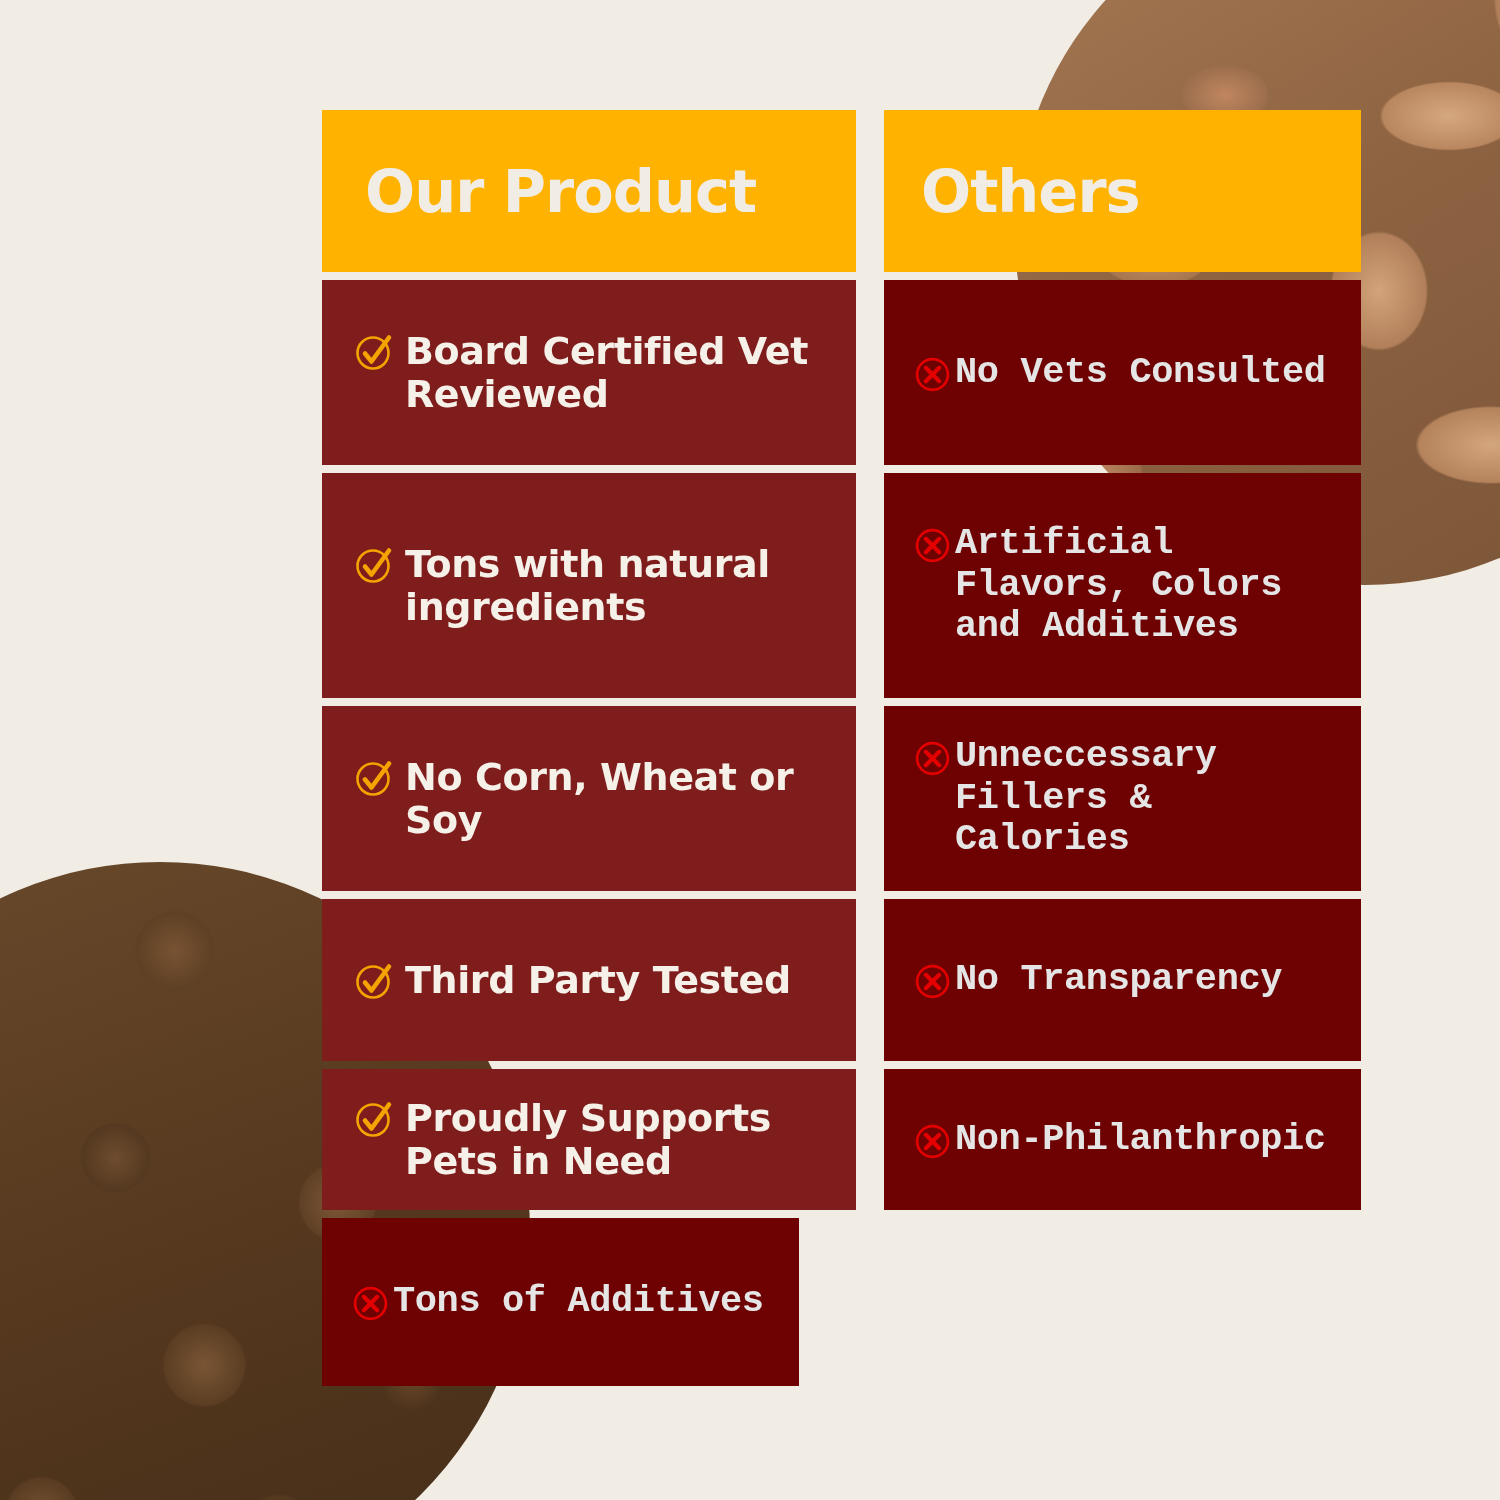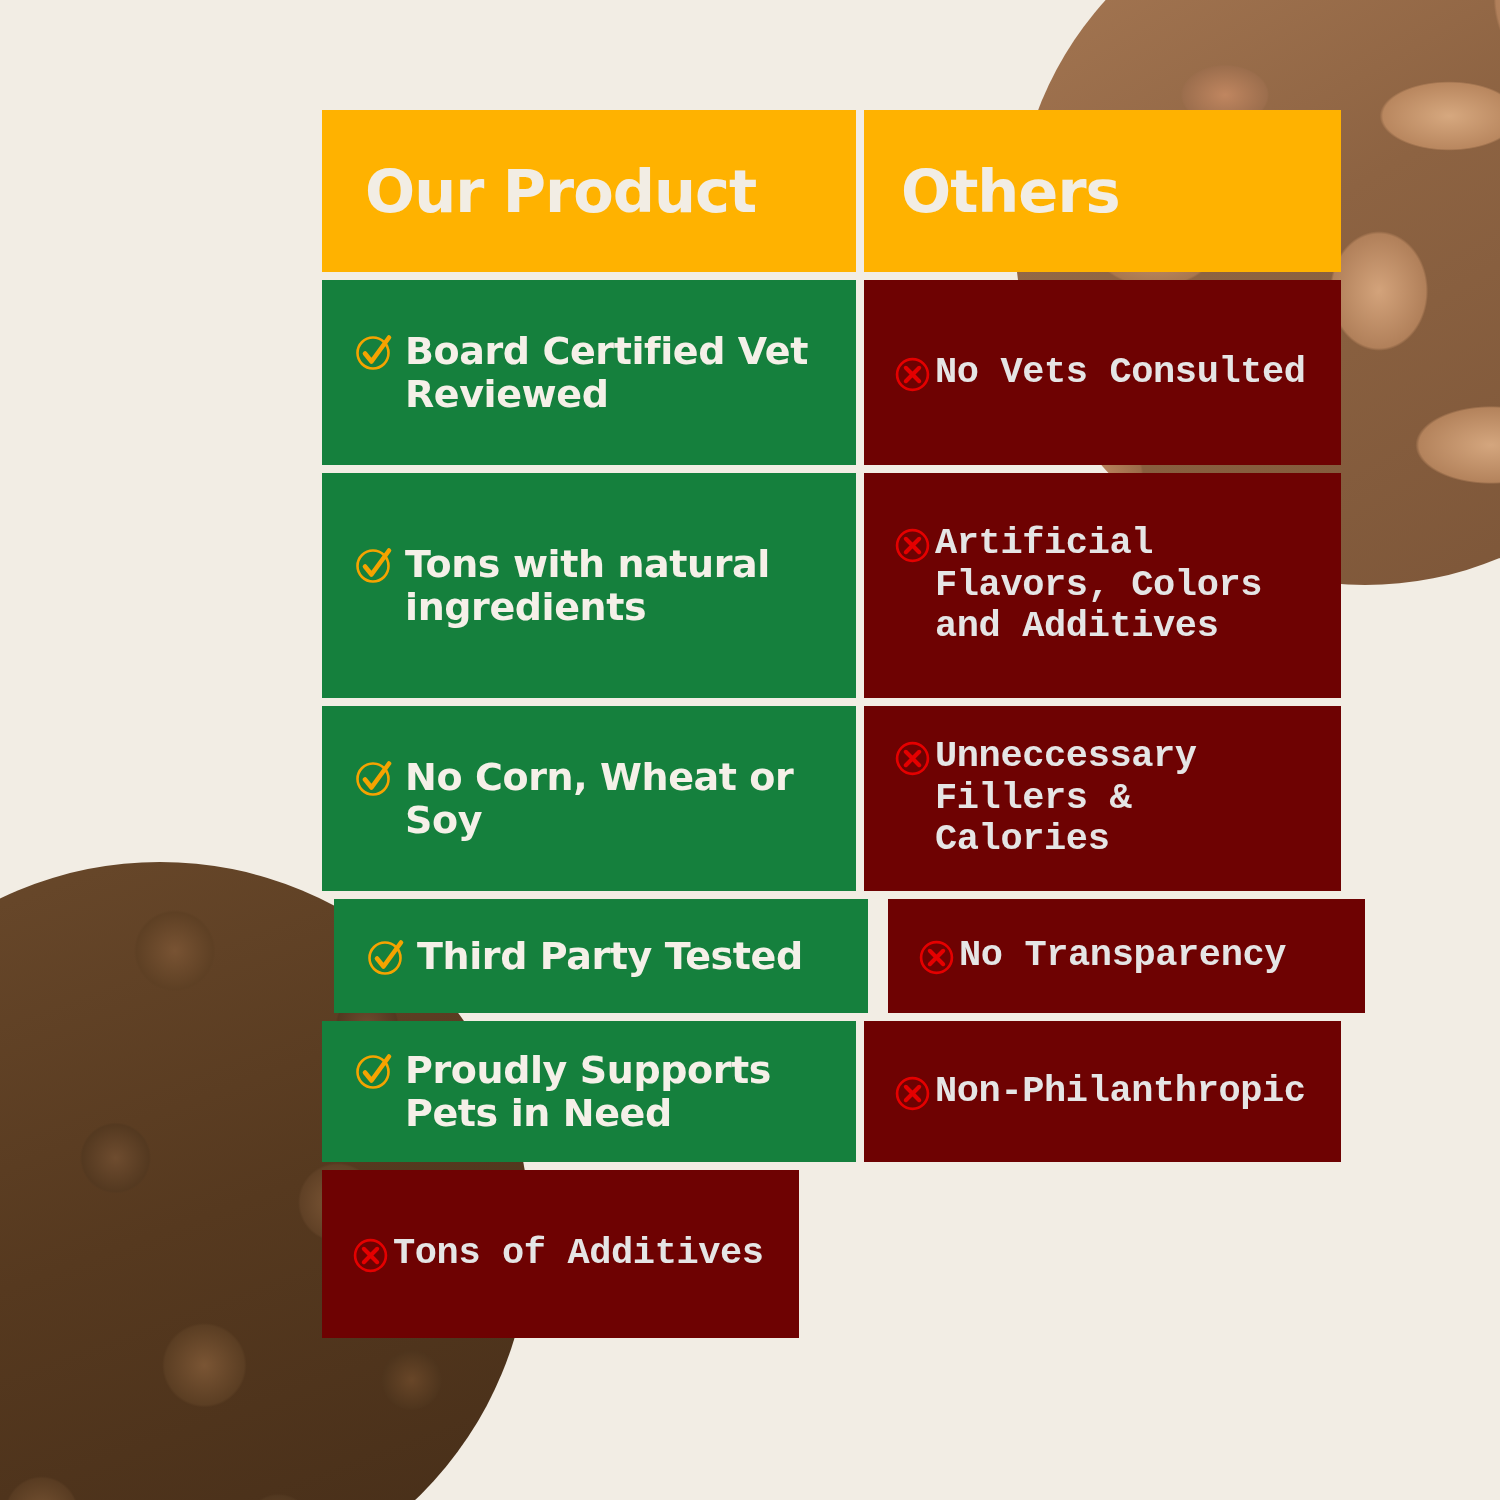--- a/index.html
+++ b/index.html
@@ -72,21 +72,21 @@
     top: 110px;
     width: 1023px;
     z-index: 5;
     display: flex;
     flex-direction: column;
     gap: 8px;
   }
 
   .table-row {
     display: flex;
-    gap: 8px;
+    gap: 28px;
   }
 
   .cell-ours   { width: 534px; flex: none; }
   .cell-others { width: 477px; flex: none; }
 
   
   .header-row .cell { height: 162px; background: #FFB200; display: flex; align-items: center; }
   .header-title {
     color: #F2EDE4;
     font-family: "DejaVu Sans", sans-serif;
@@ -96,27 +96,27 @@
     padding-left: 43px;
   }
   .header-row .cell-others .header-title { padding-left: 37px; }
 
   
   .body-row .cell {
     display: flex;
     align-items: center;
     padding: 0 26px 0 32px;
   }
-  .body-row .cell-ours   { background: #15803d; }
+  .body-row .cell-ours   { background: #7f1d1d; }
   .body-row .cell-others { background: #6E0202; padding-left: 30px; }
 
   .row-h-tall   .cell { height: 185px; }
   .row-h-xtall  .cell { height: 225px; }
   .row-h-med    .cell { height: 141px; }
-  .row-h-short  .cell { height: 114px; margin-left: 12px; }
+  .row-h-short  .cell { height: 162px; }
   .row-h-last   .cell { height: 168px; }
 
   .item {
     display: flex;
     align-items: flex-start;
     gap: 11px;
   }
   .cell-others .item { gap: 4px; }
 
   .item-text {

